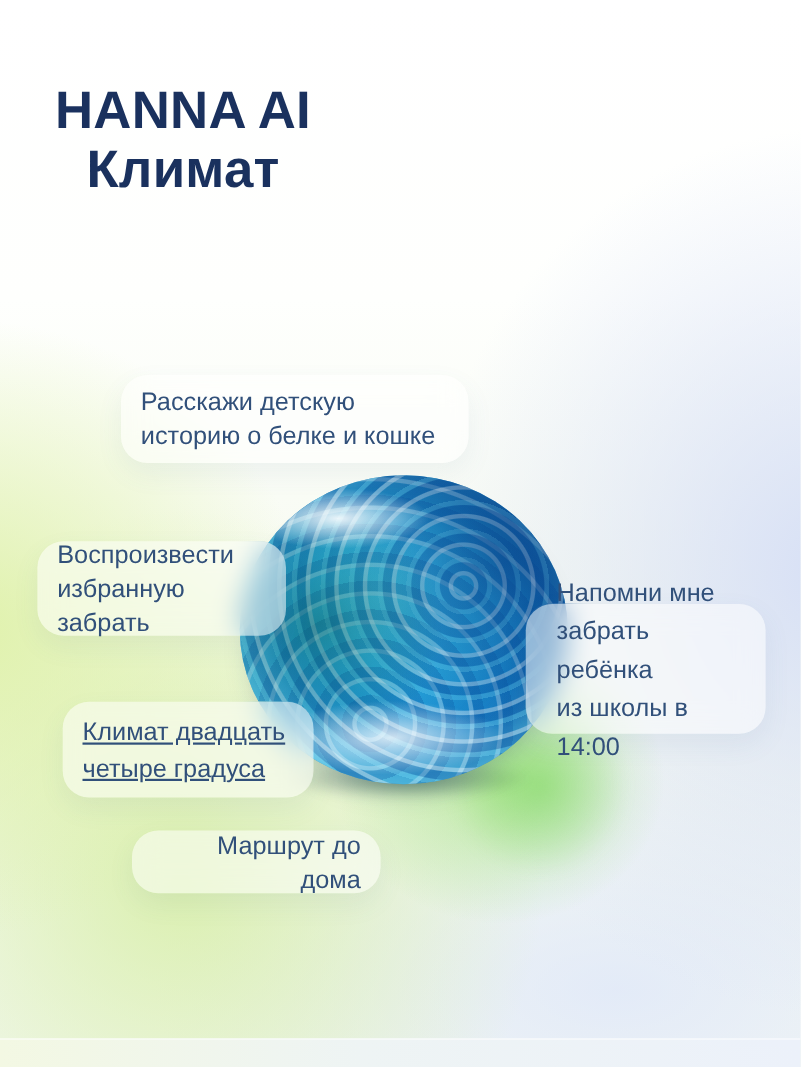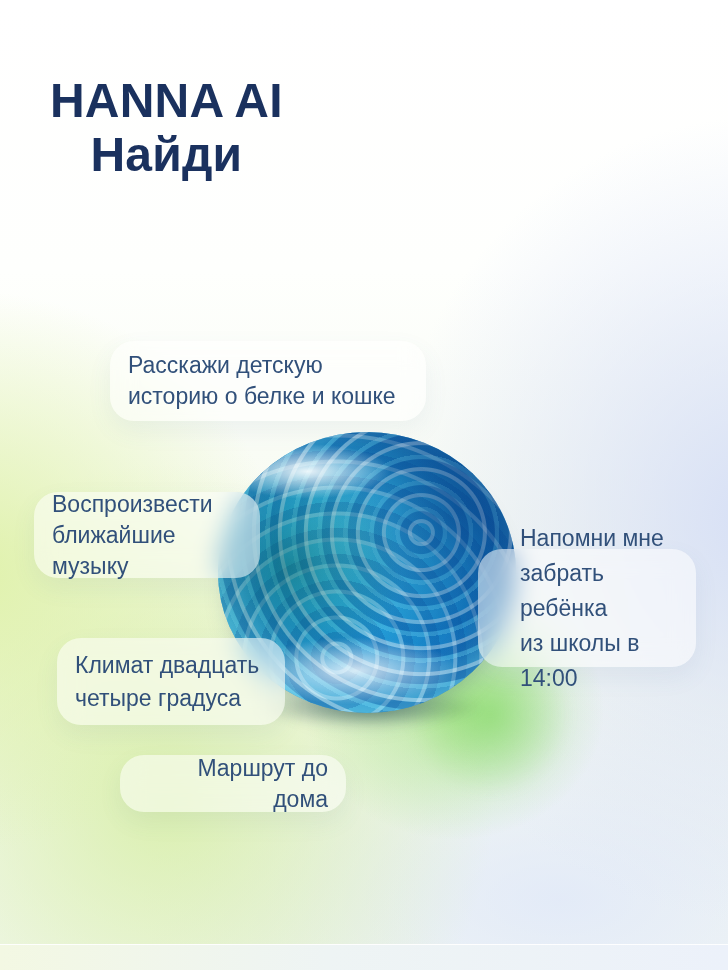--- a/index.html
+++ b/index.html
@@ -89,55 +89,55 @@
     font-size:23px;
     line-height:31px;
     white-space:pre-line;
     padding:8px 18px;
     box-shadow:0 10px 24px rgba(80,110,150,0.08);
     z-index:5;
   }
   .b1{left:110px;top:341px;width:316px;height:80px;}
   .b2{left:452px;top:402px;width:204px;height:58px;justify-content:center;text-align:center;}
   .b3{left:34px;top:492px;width:226px;height:86px;}
-  .b4{left:478px;top:549px;width:218px;height:118px;line-height:35px;padding-left:42px;}
-  .b5{left:57px;top:638px;width:228px;height:87px;line-height:33px;}
+  .b4{left:478px;top:549px;width:218px;height:118px;line-height:35px;padding-left:28px;}
+  .b5{left:57px;top:638px;width:228px;height:87px;line-height:33px;text-decoration:underline;}
   .b6{left:120px;top:755px;width:226px;height:57px;justify-content:center;text-align:right;}
   .b7{left:423px;top:733px;width:258px;height:123px;line-height:36px;padding-left:24px;}
 
   
   .bottom-band{
     position:absolute;left:0;right:0;bottom:0;height:26px;
     background:linear-gradient(90deg,#f3f8e3 0%,#eef4f4 45%,#ecf1fa 100%);
     border-top:1px solid rgba(255,255,255,0.9);
     z-index:4;
   }
 </style>
 </head>
 <body>
 
 <div class="canvas">
 
   <header class="title">
     <div class="title-line">HANNA AI</div>
-    <div class="title-line">Найди</div>
+    <div class="title-line">Климат</div>
   </header>
 
   <div class="green-glow"></div>
   <div class="orb-shadow"></div>
 
   <div class="orb">
     <div class="orb-ripples"></div>
     <div class="orb-swirl"></div>
   </div>
 
   <div class="bubble b1">Расскажи детскую
 историю о белке и кошке</div>
   <div class="bubble b3">Воспроизвести
-ближайшие музыку</div>
+избранную забрать</div>
   <div class="bubble b4">Напомни мне
 забрать ребёнка
 из школы в 14:00</div>
   <div class="bubble b5">Климат двадцать
 четыре градуса</div>
   <div class="bubble b6">Маршрут до дома</div>
 
   <div class="bottom-band"></div>
 
 </div>

